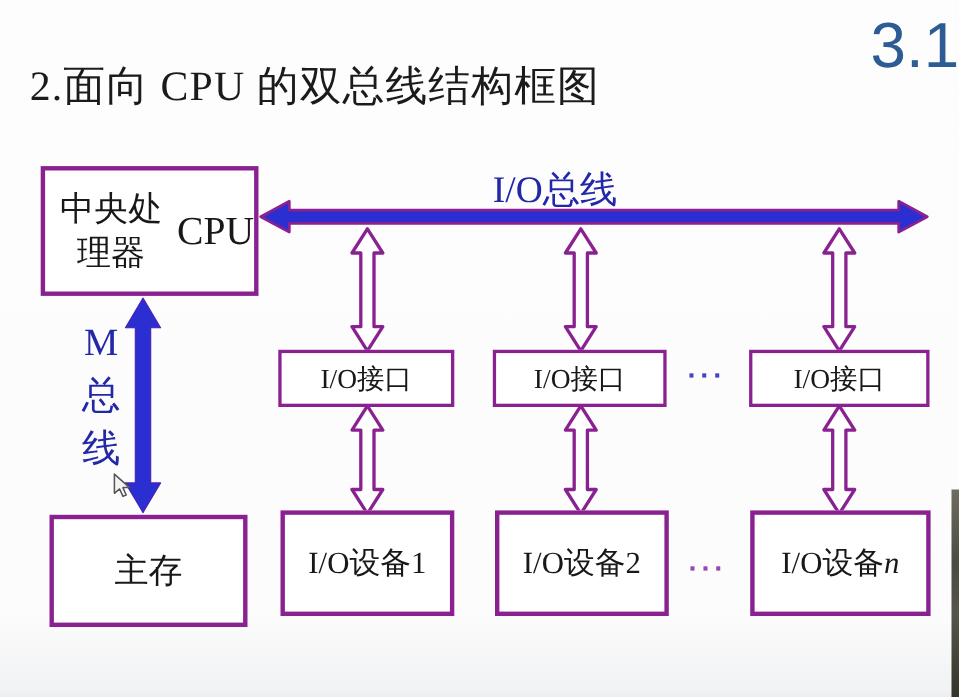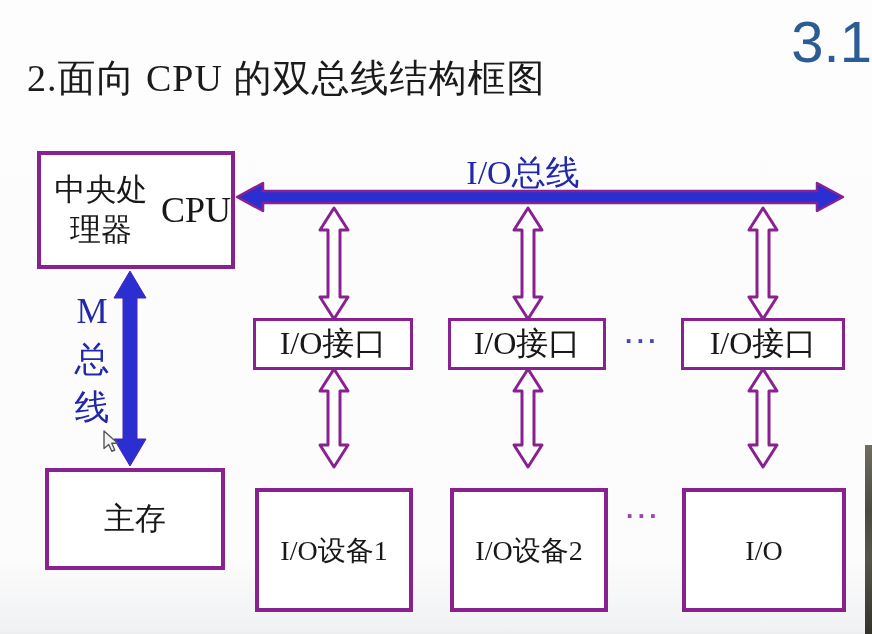--- a/index.html
+++ b/index.html
@@ -30,34 +30,34 @@
   .pbox{
     position:absolute;background:#fff;
     border:4px solid var(--box-border);
     display:flex;flex-direction:row;justify-content:center;align-items:center;
     color:#181818;text-align:center;box-sizing:border-box;
   }
   .pbox.thin{border-width:3px;}
   .cpu-box{left:37px;top:151px;width:198px;height:118px;}
   .cpu-box .l1{font-size:31px;line-height:40px;}
   .cpu-box .l2{font-size:36px;line-height:44px;}
-  .if-box{top:318px;height:52px;font-size:32px;}
+  .if-box{top:318px;height:52px;font-size:25px;}
   .if-box.b1{left:253px;width:160px;}
   .if-box.b2{left:448px;width:158px;}
   .if-box.b3{left:681px;width:164px;}
   .mem-box{left:45px;top:468px;width:180px;height:102px;font-size:31px;}
-  .dev-box{top:488px;height:124px;font-size:28px;line-height:37px;}
+  .dev-box{top:464px;height:96px;font-size:28px;line-height:37px;}
   .dev-box.d1{left:255px;width:158px;}
   .dev-box.d2{left:450px;width:158px;}
   .dev-box.dn{left:682px;width:164px;}
   .dev-box .suffix{font-style:normal;}
   .dev-box.dn .suffix{font-style:italic;}
   .io-bus-label{
     position:absolute;left:448px;top:150px;width:150px;
-    text-align:center;font-size:34px;color:var(--label-blue);white-space:nowrap;
+    text-align:left;font-size:34px;color:var(--label-blue);white-space:nowrap;
   }
   .m-bus-label{
     position:absolute;left:68px;top:288px;width:48px;
     text-align:center;font-size:35px;line-height:48px;color:var(--label-blue);
   }
   .ellipsis{
     position:absolute;font-family:"Liberation Sans", sans-serif;
     font-weight:bold;font-size:26px;letter-spacing:3px;white-space:nowrap;
   }
   .ellipsis.top{left:625px;top:326px;color:#4545c2;}
@@ -126,16 +126,17 @@
     <div>I/O</div>
     <div><span>设备</span><span class="suffix">1</span></div>
   </div>
   <div class="pbox dev-box d2">
     <div>I/O</div>
     <div><span>设备</span><span class="suffix">2</span></div>
   </div>
   <div class="ellipsis bottom">···</div>
   <div class="pbox dev-box dn">
     <div>I/O</div>
+    <div><span>设备</span><span class="suffix">n</span></div>
   </div>
 
   <div class="side-strip"></div>
 </div>
 
 </body></html>

